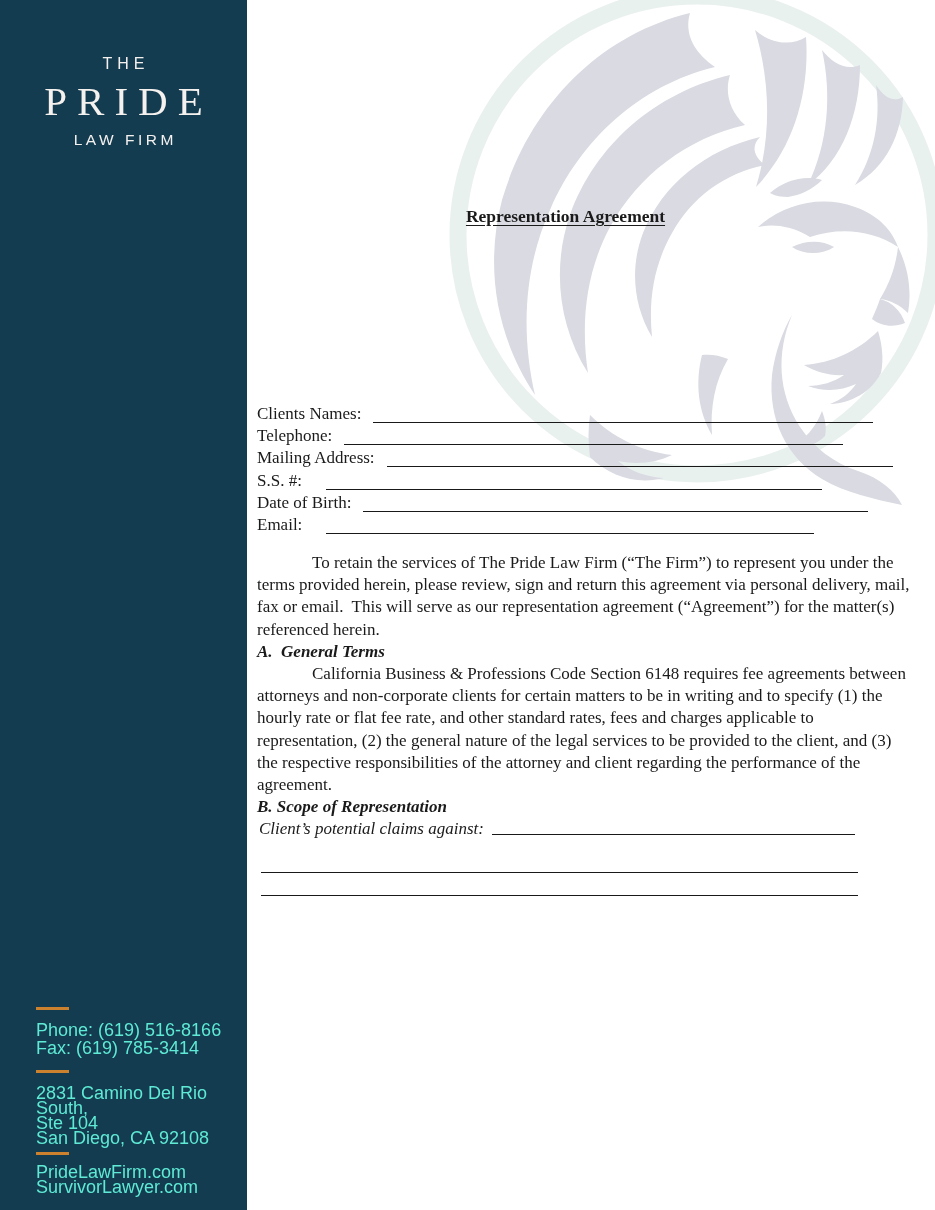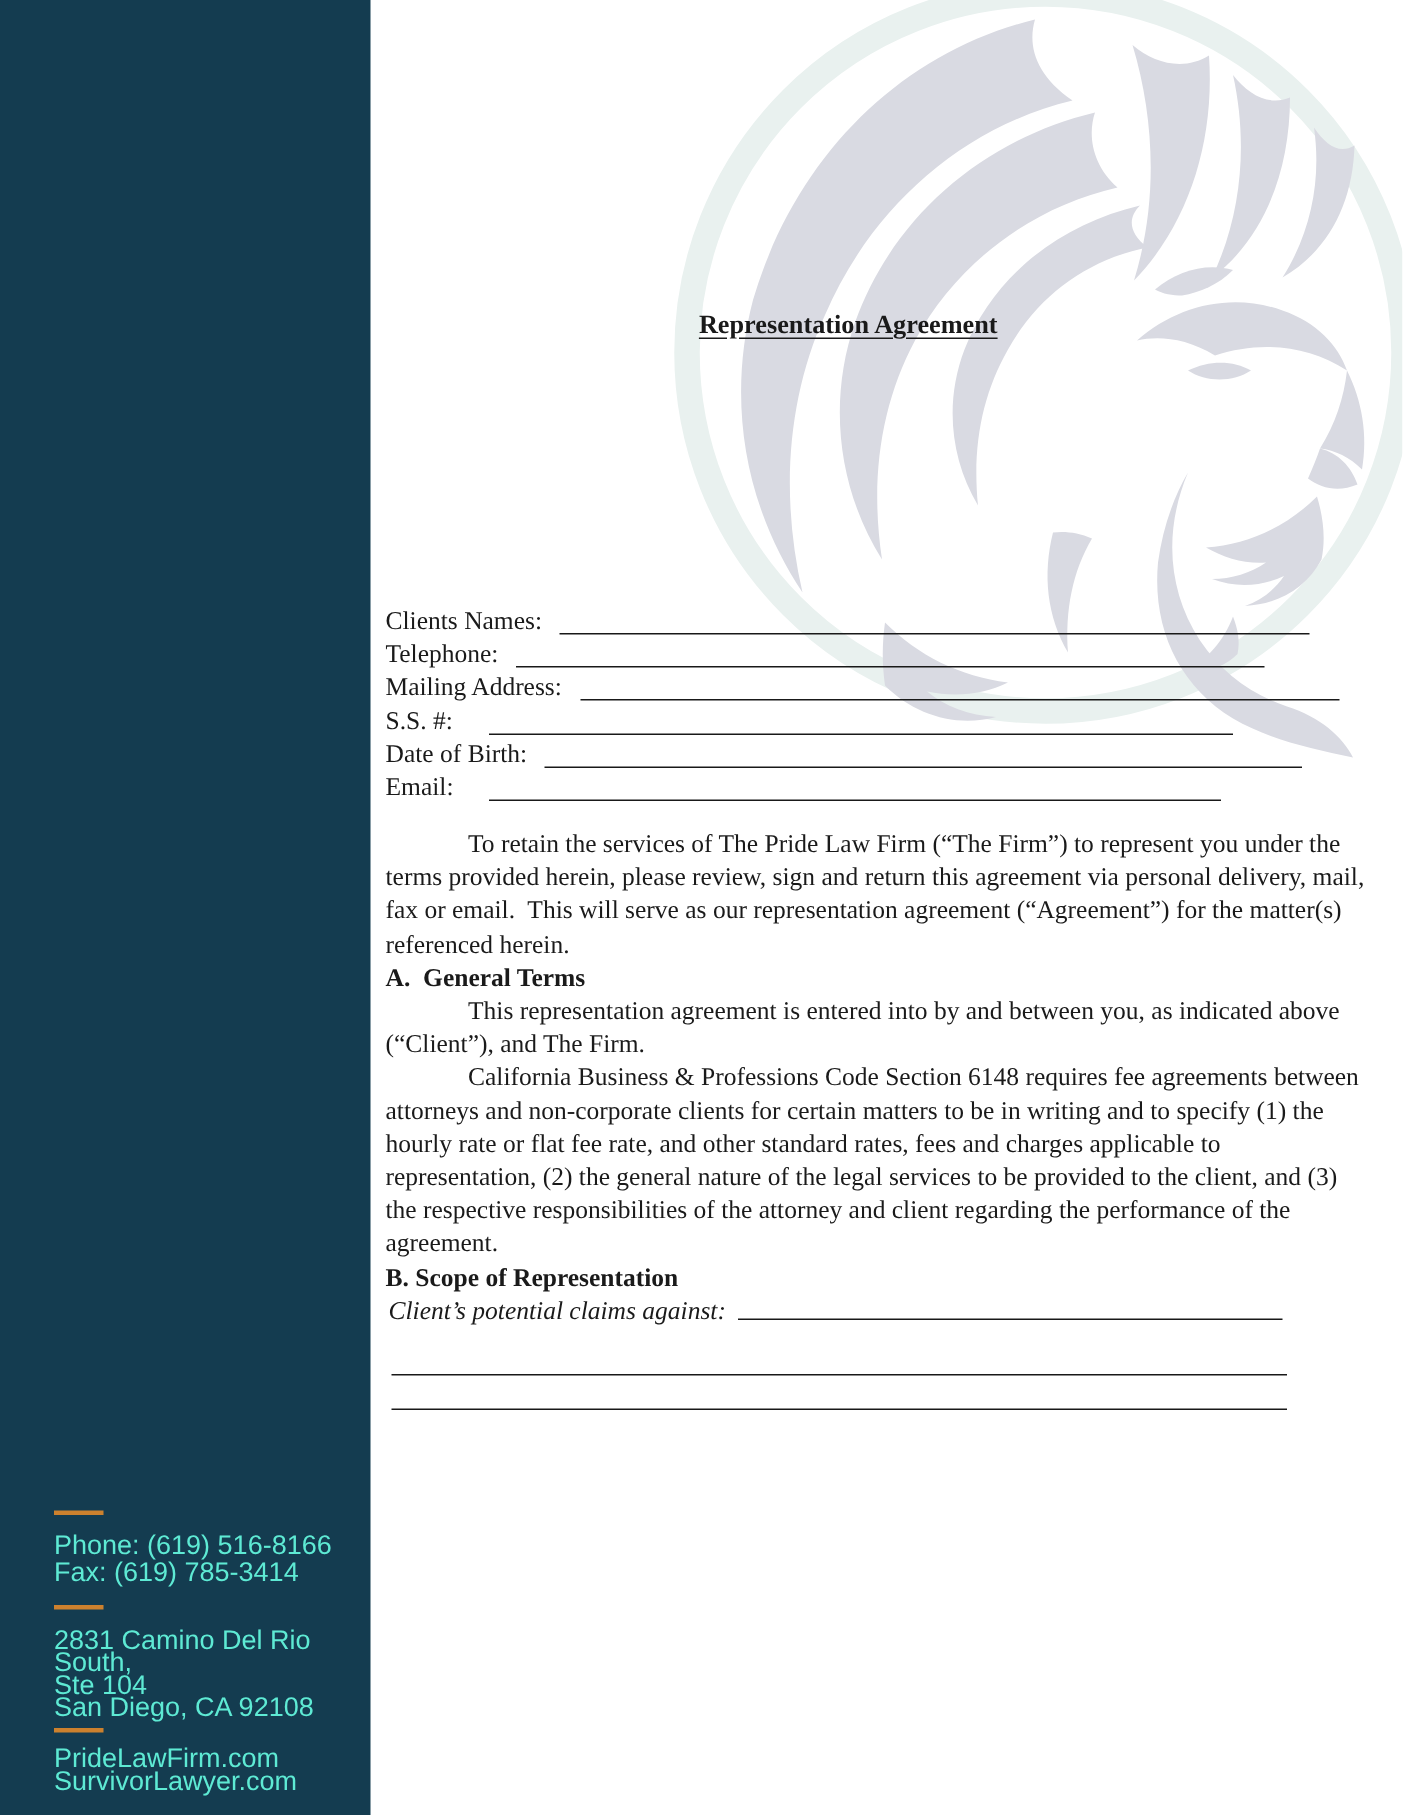--- a/index.html
+++ b/index.html
@@ -53,21 +53,21 @@
   .field-label { white-space:pre; line-height:22px;text-align:center; }
   .fill-line { flex:1; height:19px; border-bottom:1.4px solid #191919; margin-left:12px; }
   .gap-lg { margin-left:24px; }
   .mr1 { margin-right:39px; } .mr2 { margin-right:19px; } .mr3 { margin-right:69px; }
   .mr4 { margin-right:44px; } .mr5 { margin-right:90px; } .mr6 { margin-right:98px; }
 
   .doc-body { position:absolute; left:10px; top:552px; width:655px; font-size:17px; line-height:22.2px; }
   .doc-body p { margin:0; white-space:pre-wrap; }
   .indent { text-indent:55px; }
   .p-intro { margin-bottom:18px; }
-  .heading { font-weight:bold; white-space:pre-wrap; }
+  .heading { font-weight:bold; font-style:italic; white-space:pre-wrap; }
   .h-a { margin-bottom:16px; }
   .p-a1 { margin-bottom:15px; }
   .p-a2 { margin-bottom:17px; }
   .h-b { margin-bottom:14px; }
   .claims-row { display:flex; align-items:flex-start; height:22.2px; margin-left:2px;font-style:italic; }
   .claims-line { flex:1; height:16px; border-bottom:1.4px solid #191919; margin-left:8px; margin-right:57px; }
   .blank-line { height:22px; border-bottom:1.4px solid #191919; margin:0 54px 0 4px; }
   .bl1 { margin-top:9px; }
 </style>
 </head>
@@ -105,20 +105,25 @@
 
       <path d="M352 340 C336 378, 338 418, 360 452 C374 473, 394 488, 418 496 C440 503, 455 516, 462 530 C434 524, 406 518, 382 504 C346 482, 328 444, 332 400 C335 378, 342 357, 352 340 Z"></path>
 
       <path d="M262 380 C255 408, 258 436, 272 460 C270 432, 275 406, 288 384 C279 380, 270 379, 262 380 Z"></path>
 
       <path d="M150 440 C172 462, 200 476, 232 480 C216 488, 197 490, 178 486 C190 496, 206 502, 224 503 C198 510, 170 502, 150 482 C148 468, 148 454, 150 440 Z"></path>
     </g>
   </svg>
 
   <aside class="sidebar">
+    <div class="logo">
+      <div class="logo-the">THE</div>
+      <div class="logo-pride">PRIDE</div>
+      <div class="logo-lawfirm">LAW FIRM</div>
+    </div>
     <div class="contact">
       <div class="divider d1"></div>
       <div class="contact-line">Phone: (619) 516-8166</div>
       <div class="contact-line">Fax: (619) 785-3414</div>
       <div class="divider d2"></div>
       <div class="contact-tight">2831 Camino Del Rio South,</div>
       <div class="contact-tight">Ste 104</div>
       <div class="contact-tight">San Diego, CA 92108</div>
       <div class="divider d3"></div>
       <div class="contact-tight">PrideLawFirm.com</div>
@@ -153,21 +158,20 @@
       </div>
       <div class="field-row">
         <span class="field-label">Email:</span>
         <span class="fill-line gap-lg mr6"></span>
       </div>
     </div>
 
     <div class="doc-body">
       <p class="indent p-intro">To retain the services of The Pride Law Firm (“The Firm”) to represent you under the terms provided herein, please review, sign and return this agreement via personal delivery, mail, fax or email.  This will serve as our representation agreement (“Agreement”) for the matter(s) referenced herein.</p>
       <p class="heading h-a">A.  General Terms</p>
-      <p class="indent p-a1">This representation agreement is entered into by and between you, as indicated above (“Client”), and The Firm.</p>
       <p class="indent p-a2">California Business &amp; Professions Code Section 6148 requires fee agreements between attorneys and non-corporate clients for certain matters to be in writing and to specify (1) the hourly rate or flat fee rate, and other standard rates, fees and charges applicable to representation, (2) the general nature of the legal services to be provided to the client, and (3) the respective responsibilities of the attorney and client regarding the performance of the agreement.</p>
       <p class="heading h-b">B. Scope of Representation</p>
       <div class="claims-row">
         <span class="field-label">Client’s potential claims against:</span>
         <span class="claims-line"></span>
       </div>
       <div class="blank-line bl1"></div>
       <div class="blank-line"></div>
     </div>
 

